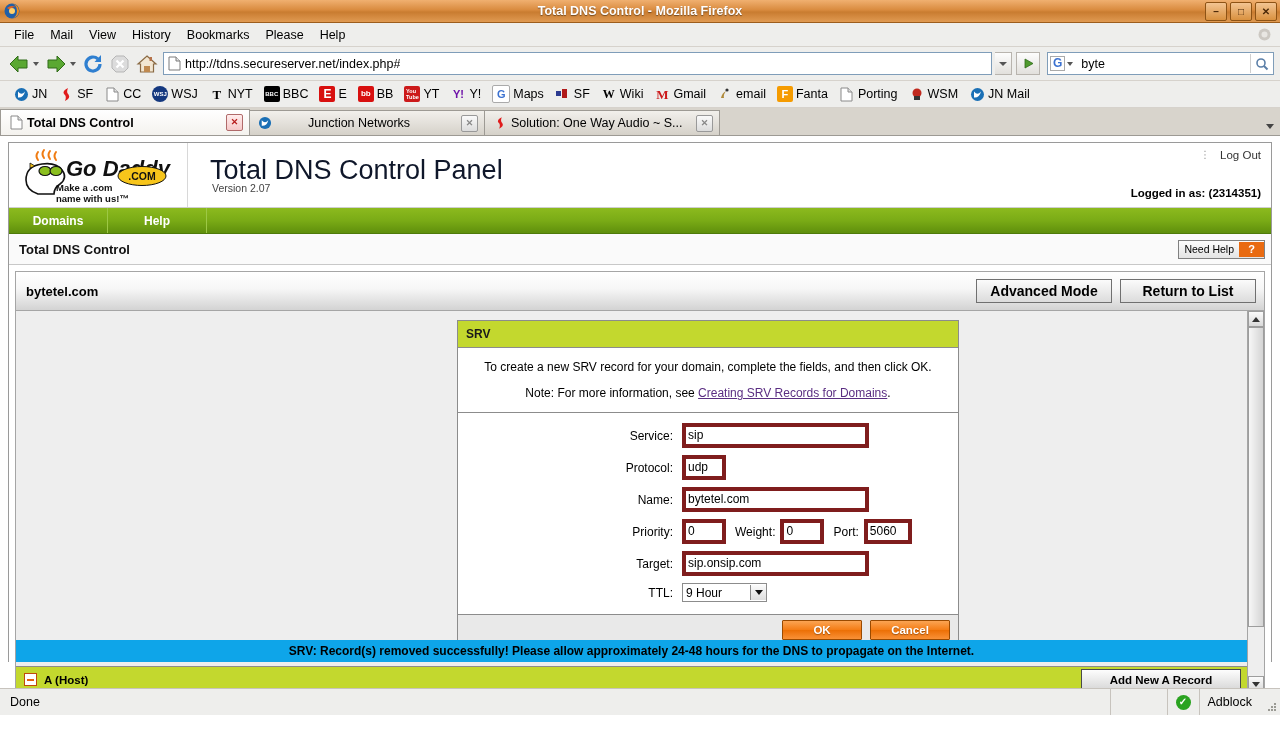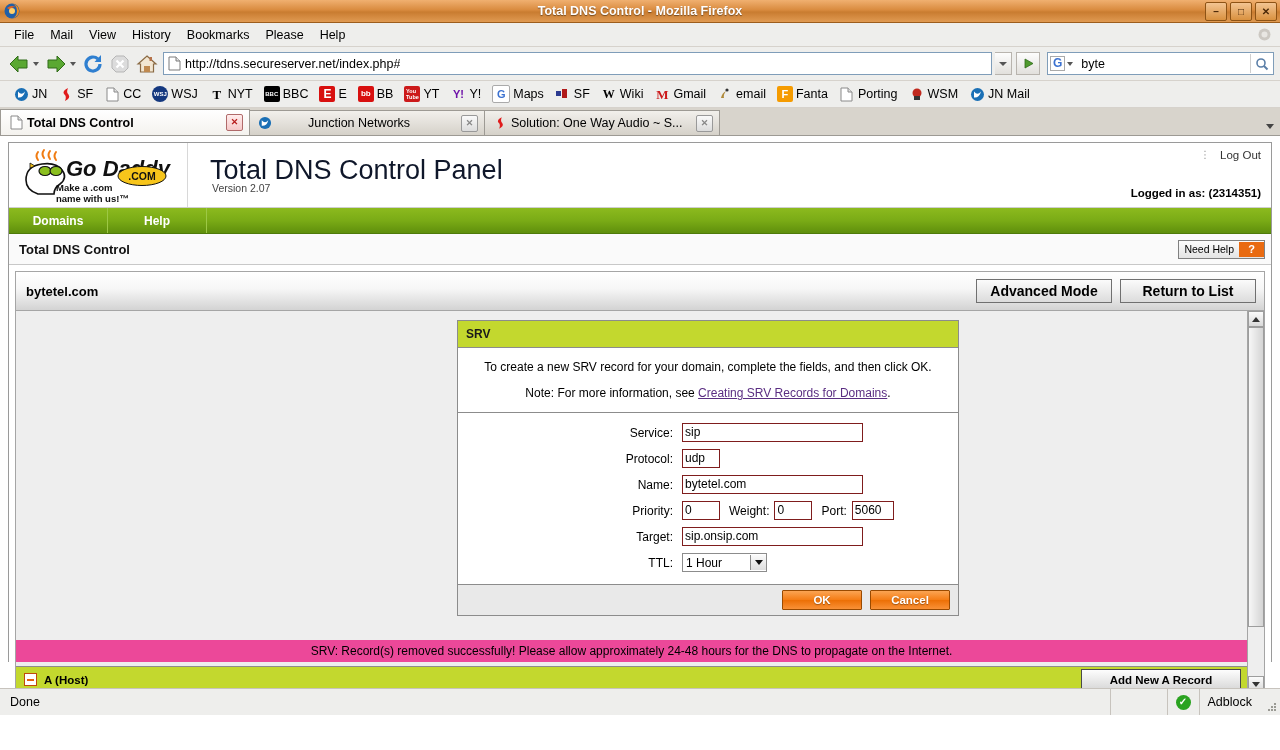--- a/index.html
+++ b/index.html
@@ -155,21 +155,21 @@
     font-size:12px;font-weight:bold;color:#1a1a1a;
   }
   .srv-desc{padding:12px 10px 10px 10px;border-bottom:1px solid #8c8c8c;text-align:center;}
   .srv-desc p{margin:0 0 12px 0;font-size:12px;color:#000;}
   .srv-desc p:last-child{margin-bottom:2px;}
   .srv-desc a{color:#5a2d82;text-decoration:underline;}
   .srv-form{padding:10px 0 12px 0;border-bottom:1px solid #8c8c8c;}
   .frow{display:flex;align-items:center;margin-bottom:7px;}
   .flabel{width:215px;text-align:right;padding-right:9px;font-size:12px;color:#000;}
   .fin{
-    border:1px solid #7f1d1d;height:15px;background:#fff;font-size:12px;color:#000;
+    border:4px solid #7f1d1d;height:15px;background:#fff;font-size:12px;color:#000;
     padding:1px 2px;box-sizing:content-box;line-height:15px;font-family:"Liberation Sans",sans-serif;
   }
   .fin.w180{width:175px;}
   .fin.w34{width:32px;}
   .fin.w38{width:36px;}
   .inline-label{font-size:12px;color:#000;padding:0 5px 0 9px;}
   .selbox{
     border:1px solid #8c8c8c;height:17px;width:80px;background:#fff;
     display:flex;align-items:center;font-size:12px;color:#000;padding-left:3px;
     box-sizing:content-box;
@@ -183,21 +183,21 @@
   }
   .obtn{
     width:78px;height:18px;border:1px solid #9a4a00;border-radius:1px;
     background:linear-gradient(to bottom,#fba453 0%,#f47c14 50%,#ec6f05 51%,#f99137 100%);
     color:#fff;font-size:11.5px;font-weight:bold;
     display:flex;align-items:center;justify-content:center;
     text-shadow:0 1px 1px rgba(0,0,0,.35);
   }
   .statusmsg{
     position:absolute;left:0;right:0;bottom:30px;text-align:center;
-    font-size:12px;font-weight:normal;color:#000;background:#ec4899;padding:4px 0;
+    font-size:12px;font-weight:bold;color:#000;background:#0ea5e9;padding:4px 0;
   }
   .arec-row{
     position:absolute;left:0;right:0;bottom:0;height:25px;background:#c3d82e;
     border-top:1px solid #8c8c8c;display:flex;align-items:center;padding:0 6px 0 8px;
   }
   .minus-icon{
     width:11px;height:11px;background:#fff;border:1px solid #c04a0a;
     display:flex;align-items:center;justify-content:center;margin-right:7px;
   }
   .minus-icon i{display:block;width:7px;height:2px;background:#e4610c;}
@@ -579,21 +579,21 @@
                   <div class="inline-label">Port:</div>
                   <div class="fin w38">5060</div>
                 </div>
                 <div class="frow">
                   <div class="flabel">Target:</div>
                   <div class="fin w180">sip.onsip.com</div>
                 </div>
                 <div class="frow" style="margin-bottom:0;">
                   <div class="flabel">TTL:</div>
                   <div class="selbox">
-                    <span>1 Hour</span>
+                    <span>9 Hour</span>
                     <span class="selarrow">
                       <span style="width:0;height:0;border-left:4px solid transparent;border-right:4px solid transparent;border-top:5px solid #111;display:block;"></span>
                     </span>
                   </div>
                 </div>
               </div>
 
               <div class="srv-actions">
                 <div class="obtn">OK</div>
                 <div class="obtn">Cancel</div>

